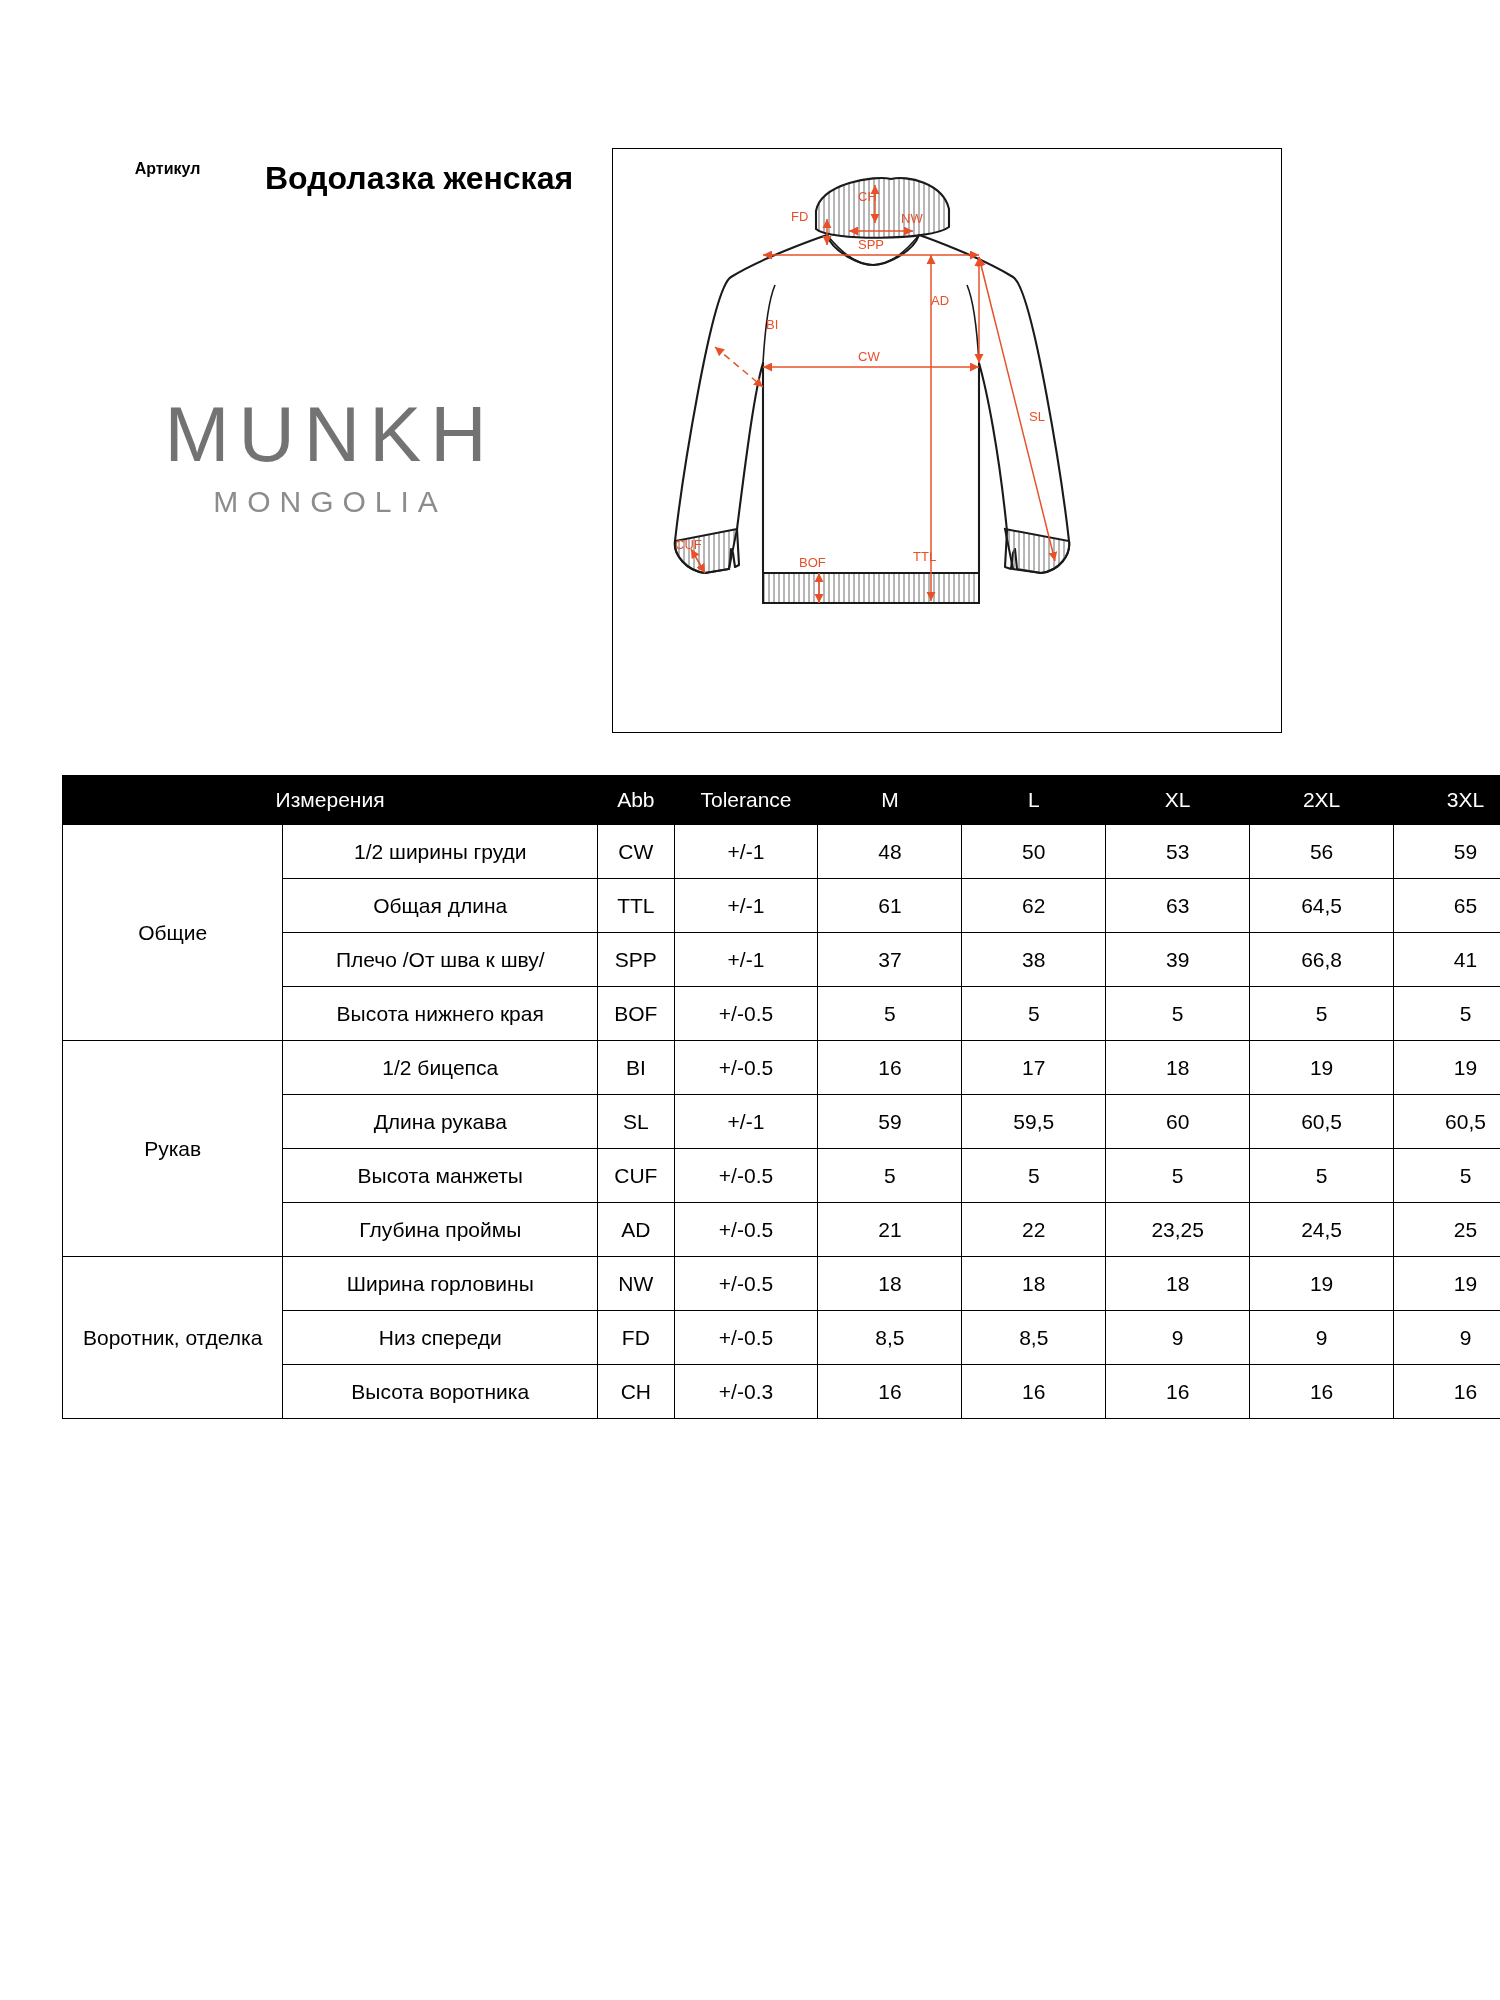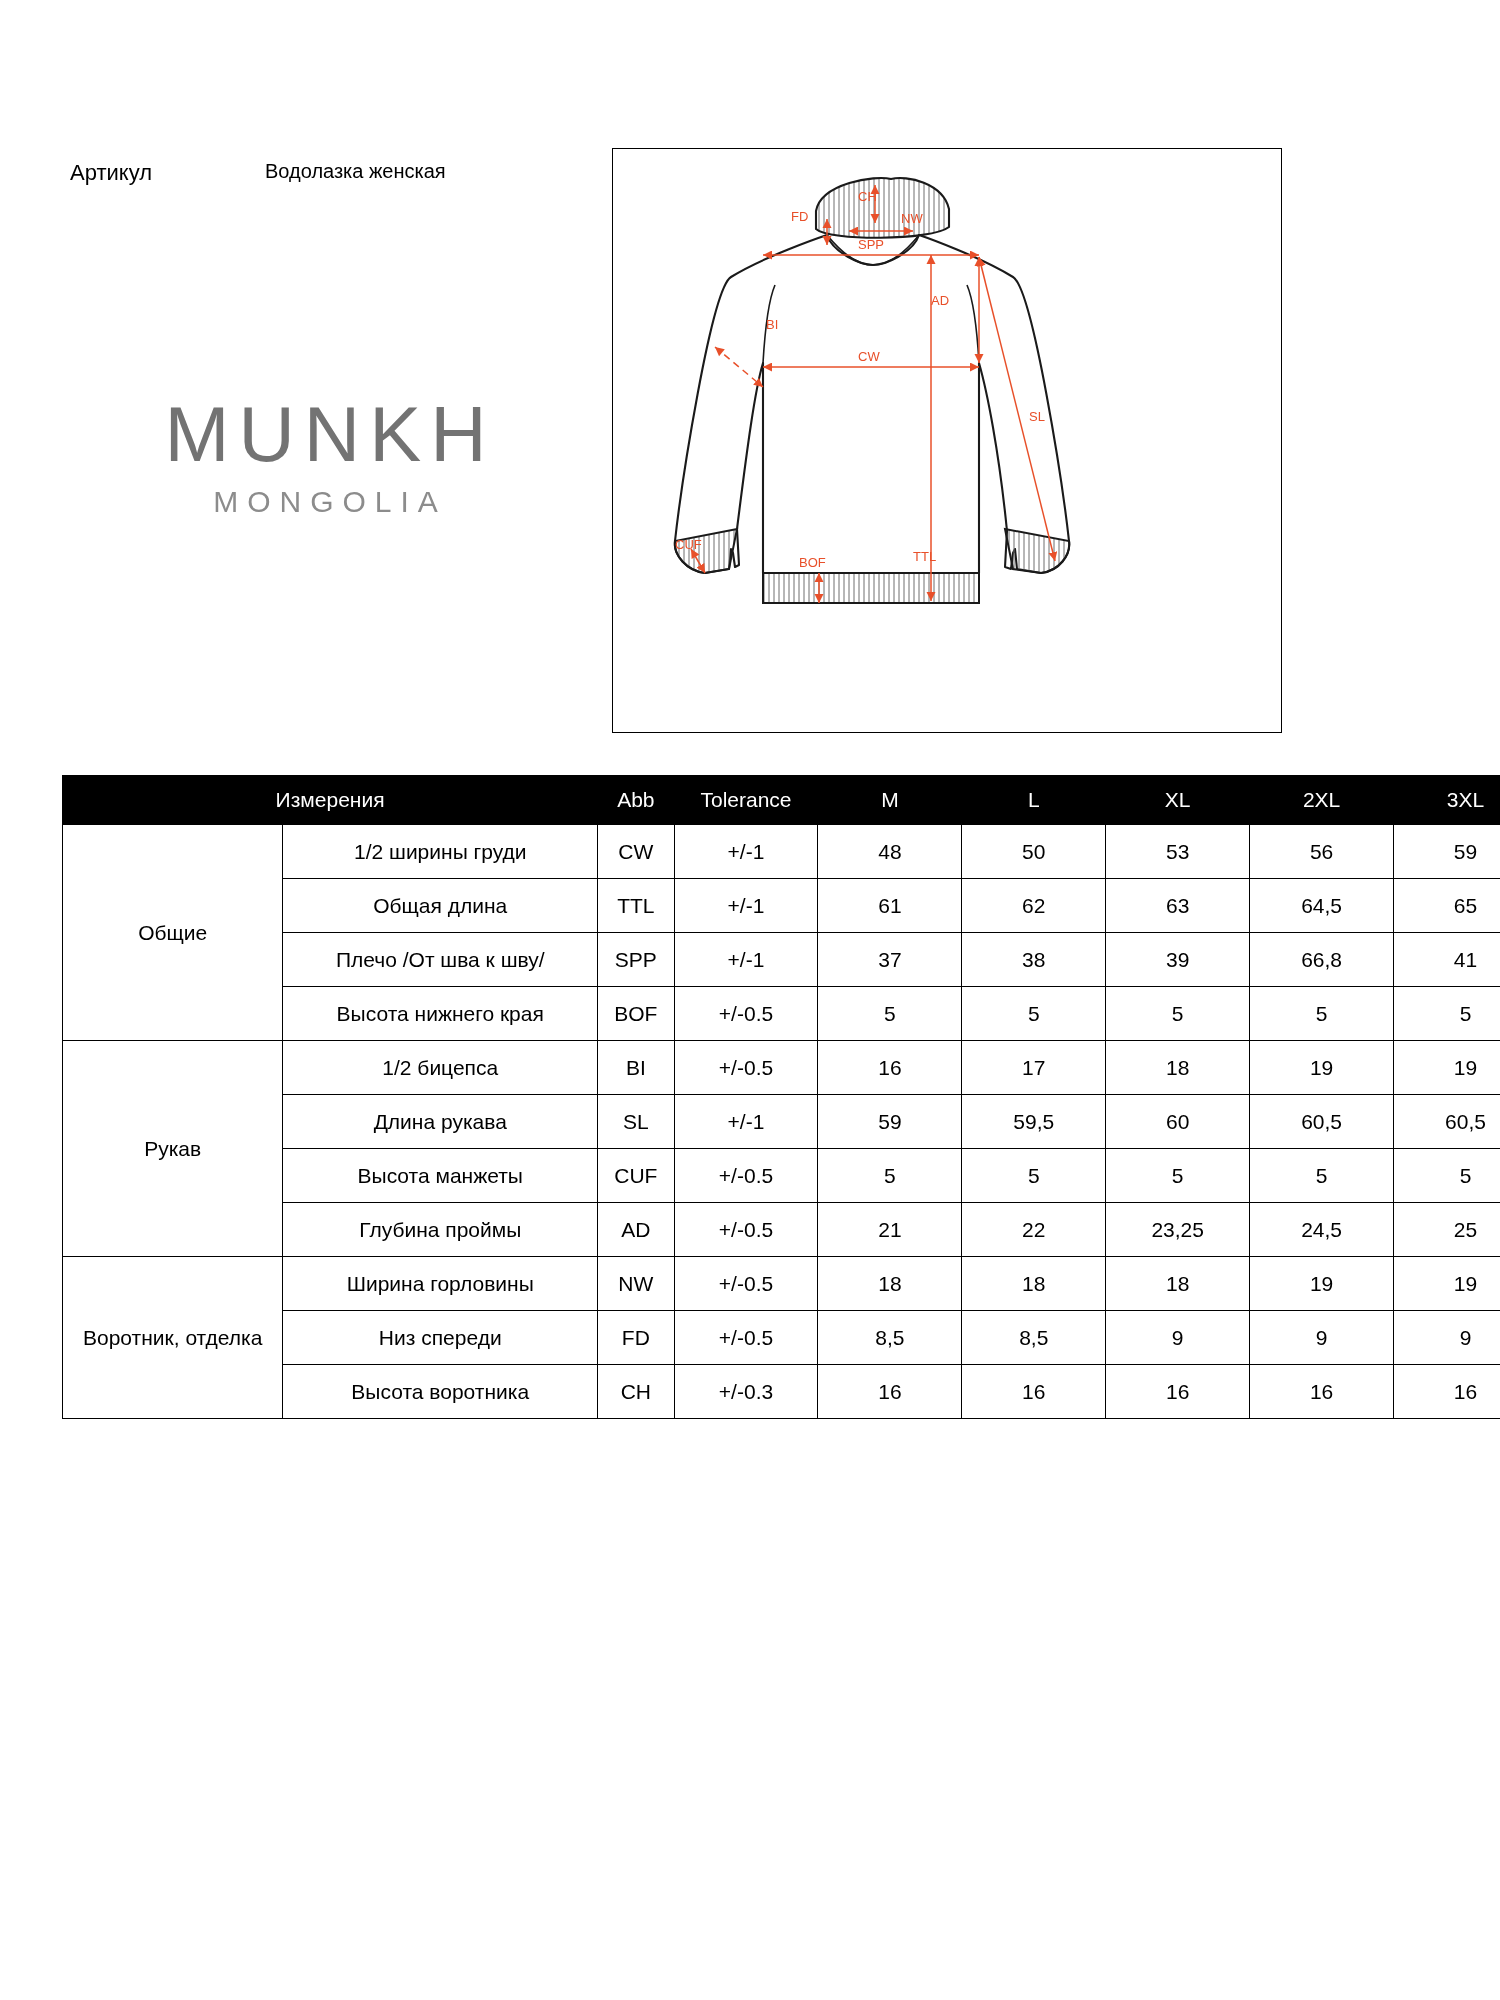--- a/index.html
+++ b/index.html
@@ -17,30 +17,32 @@
   }
 
   
   .header {
     position: absolute;
     left: 70px;
     top: 160px;
     width: 560px;
   }
   .header .label {
-    font-size: 22px;
-    font-weight: normal;
+    font-size: 16px;
+    font-weight: bold;
     display: inline-block;
     width: 195px;
     vertical-align: top;
+    text-align: center;
   }
   .header .value {
-    font-size: 20px;
+    font-size: 32px;
     display: inline-block;
     vertical-align: top;
+    font-weight: bold;
   }
 
   
   .logo-block {
     position: absolute;
     left: 120px;
     top: 395px;
     width: 420px;
     text-align: center;
   }

